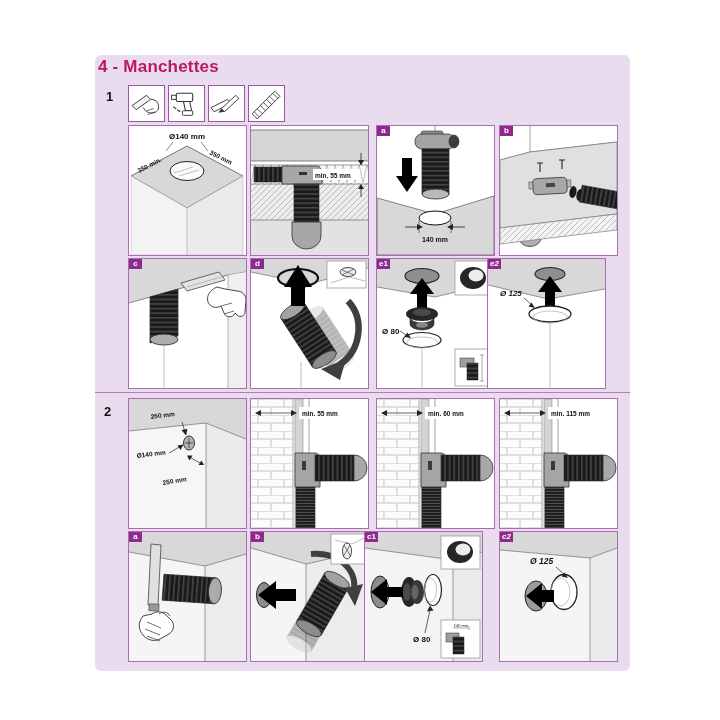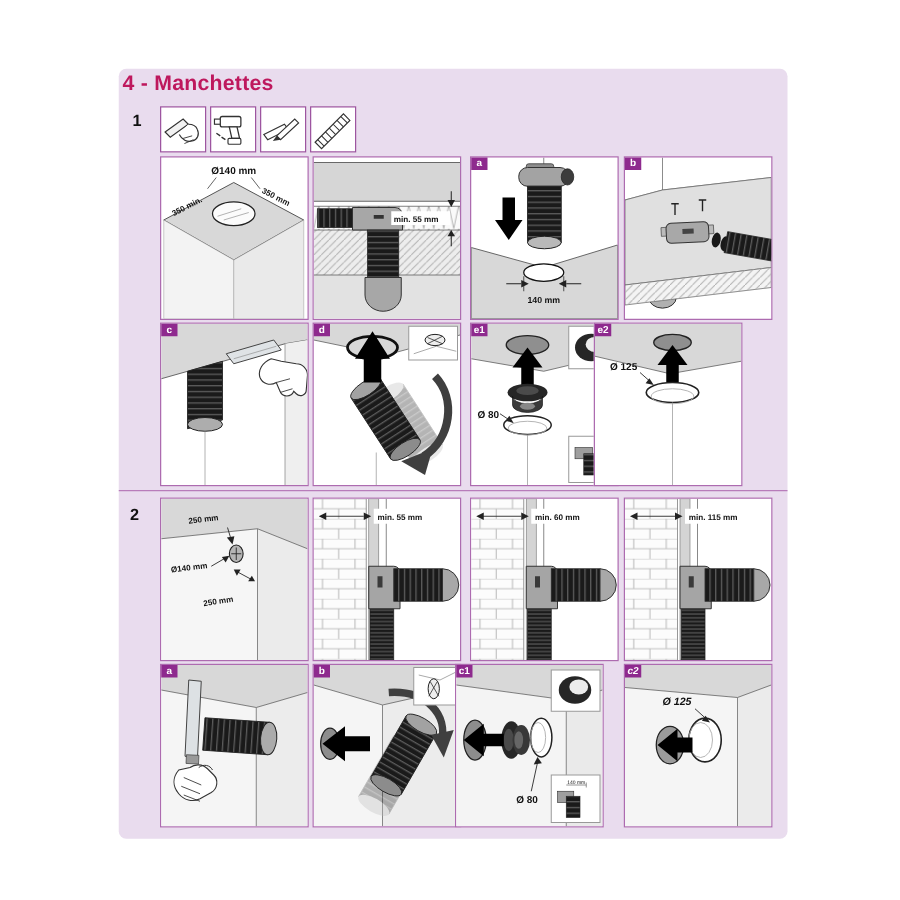--- a/index.html
+++ b/index.html
@@ -230,21 +230,21 @@
         <ellipse cx="96" cy="19" rx="13" ry="11" fill="#262626"></ellipse>
         <ellipse cx="99" cy="16.5" rx="7.5" ry="6" fill="#ececec"></ellipse>
         <rect x="78" y="90" width="37" height="37" fill="#fff" stroke="#999" stroke-width="0.8"></rect>
         <rect x="83" y="99" width="14" height="9" fill="#9e9e9e" stroke="#333" stroke-width="0.5"></rect>
         <rect x="90" y="104" width="11" height="17" fill="url(#corrH)" stroke="#222" stroke-width="0.5"></rect>
         <path d="M105,96 V122 M103,96 h4 M103,122 h4" stroke="#555" stroke-width="0.5"></path>
         <text transform="translate(111,99) rotate(90)" font-size="4">140 mm</text>
       </svg>
     </div>
 
-    <div class="panel" style="left:380px;top:203px;">
+    <div class="panel" style="left:392px;top:203px;font-style:italic;">
       <span class="plab">e2</span>
       <svg width="117" height="129" viewBox="0 0 117 129">
         <polygon points="0,0 117,0 117,30 60,40 0,26" fill="#d8d8d8"></polygon>
         <path d="M0,26 L60,40 L117,30" stroke="#555" stroke-width="0.6" fill="none"></path>
         <ellipse cx="62" cy="15" rx="15" ry="6.5" fill="#8f8f8f" stroke="#222" stroke-width="1.1"></ellipse>
         <polygon points="62,17 74,33 67,33 67,47 57,47 57,33 50,33" fill="#000"></polygon>
         <ellipse cx="62" cy="55" rx="21" ry="8" fill="#fff" stroke="#222" stroke-width="1.3"></ellipse>
         <ellipse cx="62" cy="58" rx="17" ry="6" fill="none" stroke="#aaa" stroke-width="0.7"></ellipse>
         <text x="12" y="37" font-size="8" font-weight="bold">Ø 125</text>
         <path d="M36,39 L45,47" stroke="#222" stroke-width="0.7"></path>

